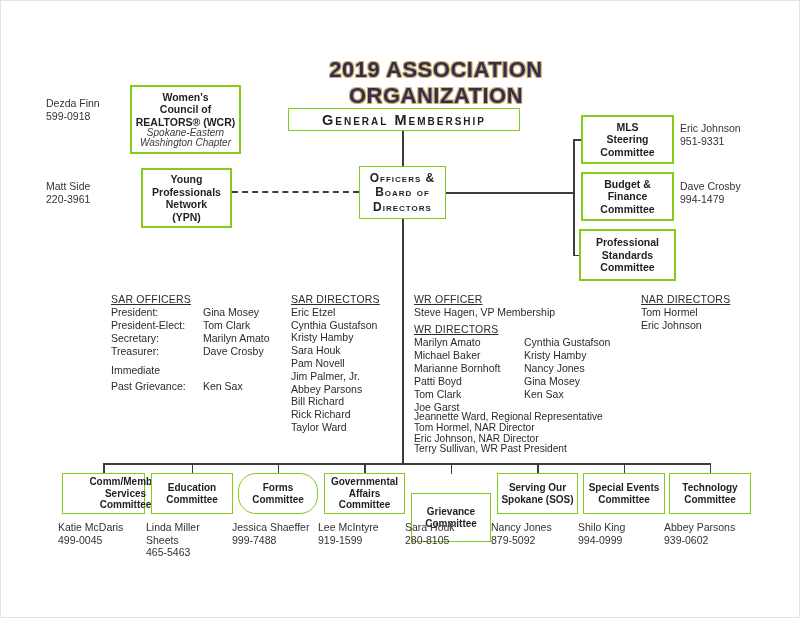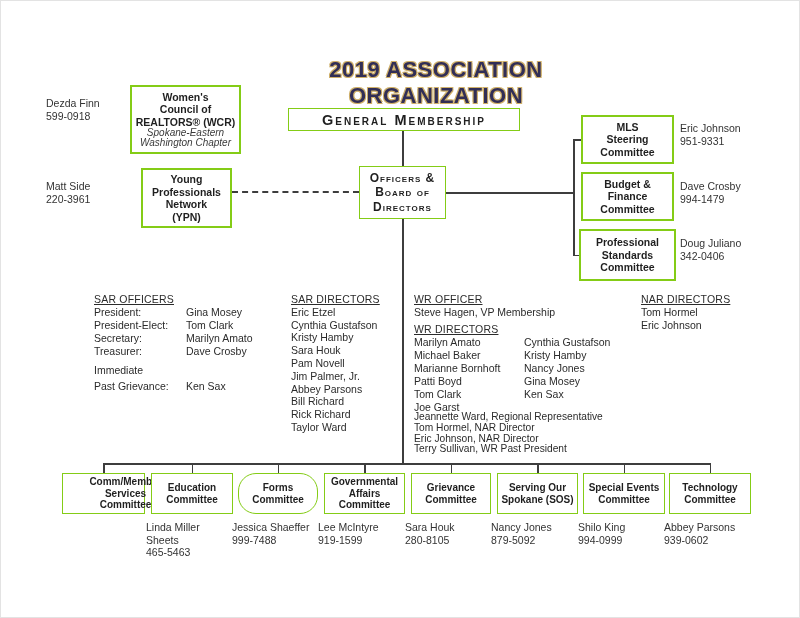--- a/index.html
+++ b/index.html
@@ -115,26 +115,22 @@
   <div class="contact" style="left:679px; top:179px; width:82px;">
     <div>Dave Crosby</div>
     <div>994-1479</div>
   </div>
 
   <div class="box" style="left:578px; top:228px; width:97px; height:52px;">
     <div class="bl">Professional</div>
     <div class="bl">Standards</div>
     <div class="bl">Committee</div>
   </div>
-  <div class="contact" style="left:679px; top:236px; width:82px;">
-    <div>Doug Juliano</div>
-    <div>342-0406</div>
-  </div>
-
-  <div class="roster" style="left:93px; top:292px; width:195px;">
+
+  <div class="roster" style="left:110px; top:292px; width:195px;">
     <div><span class="hd">SAR OFFICERS</span></div>
     <div><span class="lblcol">President:</span><span class="nm">Gina Mosey</span></div>
     <div><span class="lblcol">President-Elect:</span><span class="nm">Tom Clark</span></div>
     <div><span class="lblcol">Secretary:</span><span class="nm">Marilyn Amato</span></div>
     <div><span class="lblcol">Treasurer:</span><span class="nm">Dave Crosby</span></div>
     <div style="margin-top:6px;"><span>Immediate</span></div>
     <div style="margin-top:3px;"><span class="lblcol">Past Grievance:</span><span class="nm">Ken Sax</span></div>
   </div>
 
   <div class="roster sard" style="left:290px; top:292px; width:110px;">
@@ -197,37 +193,41 @@
   </div>
   <div class="box thin" style="left:237px; top:472px; width:80px; height:41px;border-radius:18px;">
     <div class="bbox-label">Forms</div>
     <div class="bbox-label">Committee</div>
   </div>
   <div class="box thin" style="left:323px; top:472px; width:81px; height:41px;">
     <div class="bbox-label">Governmental</div>
     <div class="bbox-label">Affairs</div>
     <div class="bbox-label">Committee</div>
   </div>
-  <div class="box thin" style="left:410px; top:472px; width:80px; height:41px;">
+  <div class="box thin" style="left:410px; top:492px; width:80px; height:49px;">
     <div class="bbox-label">Grievance</div>
     <div class="bbox-label">Committee</div>
   </div>
   <div class="box thin" style="left:496px; top:472px; width:81px; height:41px;">
     <div class="bbox-label">Serving Our</div>
     <div class="bbox-label">Spokane (SOS)</div>
   </div>
   <div class="box thin" style="left:582px; top:472px; width:82px; height:41px;">
     <div class="bbox-label">Special Events</div>
     <div class="bbox-label">Committee</div>
   </div>
   <div class="box thin" style="left:668px; top:472px; width:82px; height:41px;">
     <div class="bbox-label">Technology</div>
     <div class="bbox-label">Committee</div>
   </div>
 
+  <div class="contact bcontact" style="left:57px;">
+    <div>Katie McDaris</div>
+    <div>499-0045</div>
+  </div>
   <div class="contact bcontact" style="left:145px;">
     <div>Linda Miller</div>
     <div>Sheets</div>
     <div>465-5463</div>
   </div>
   <div class="contact bcontact" style="left:231px;">
     <div>Jessica Shaeffer</div>
     <div>999-7488</div>
   </div>
   <div class="contact bcontact" style="left:317px;">

